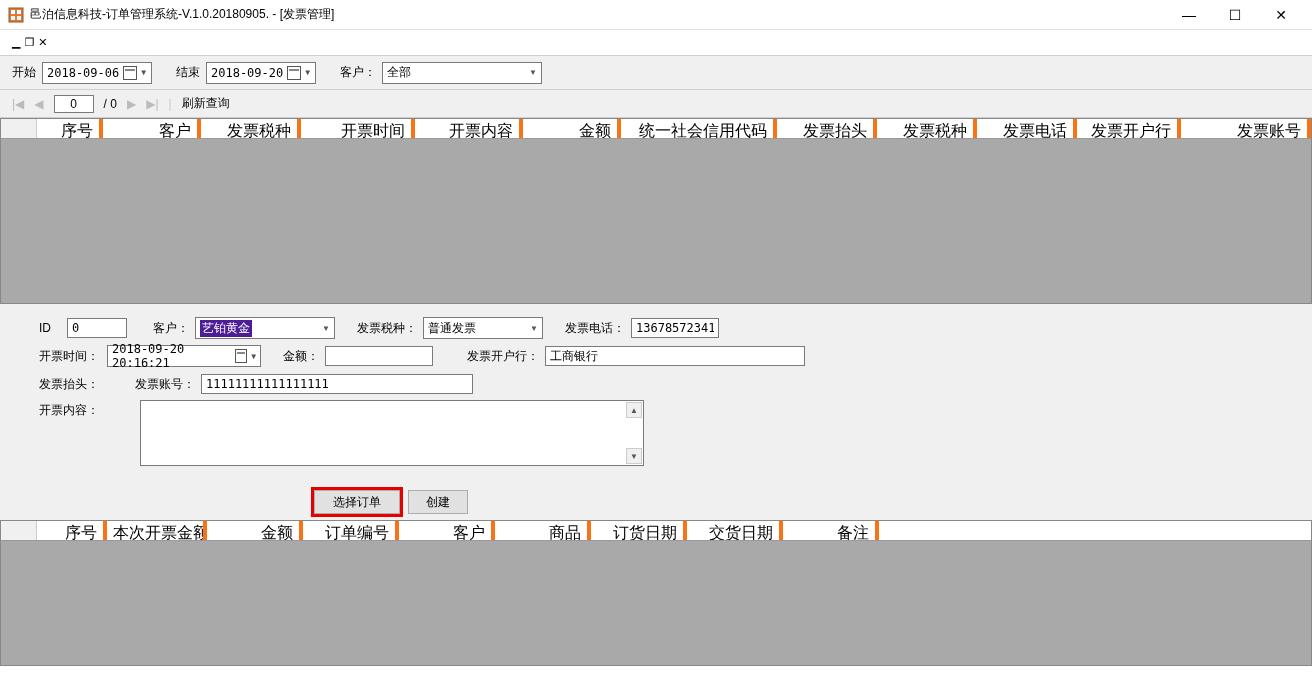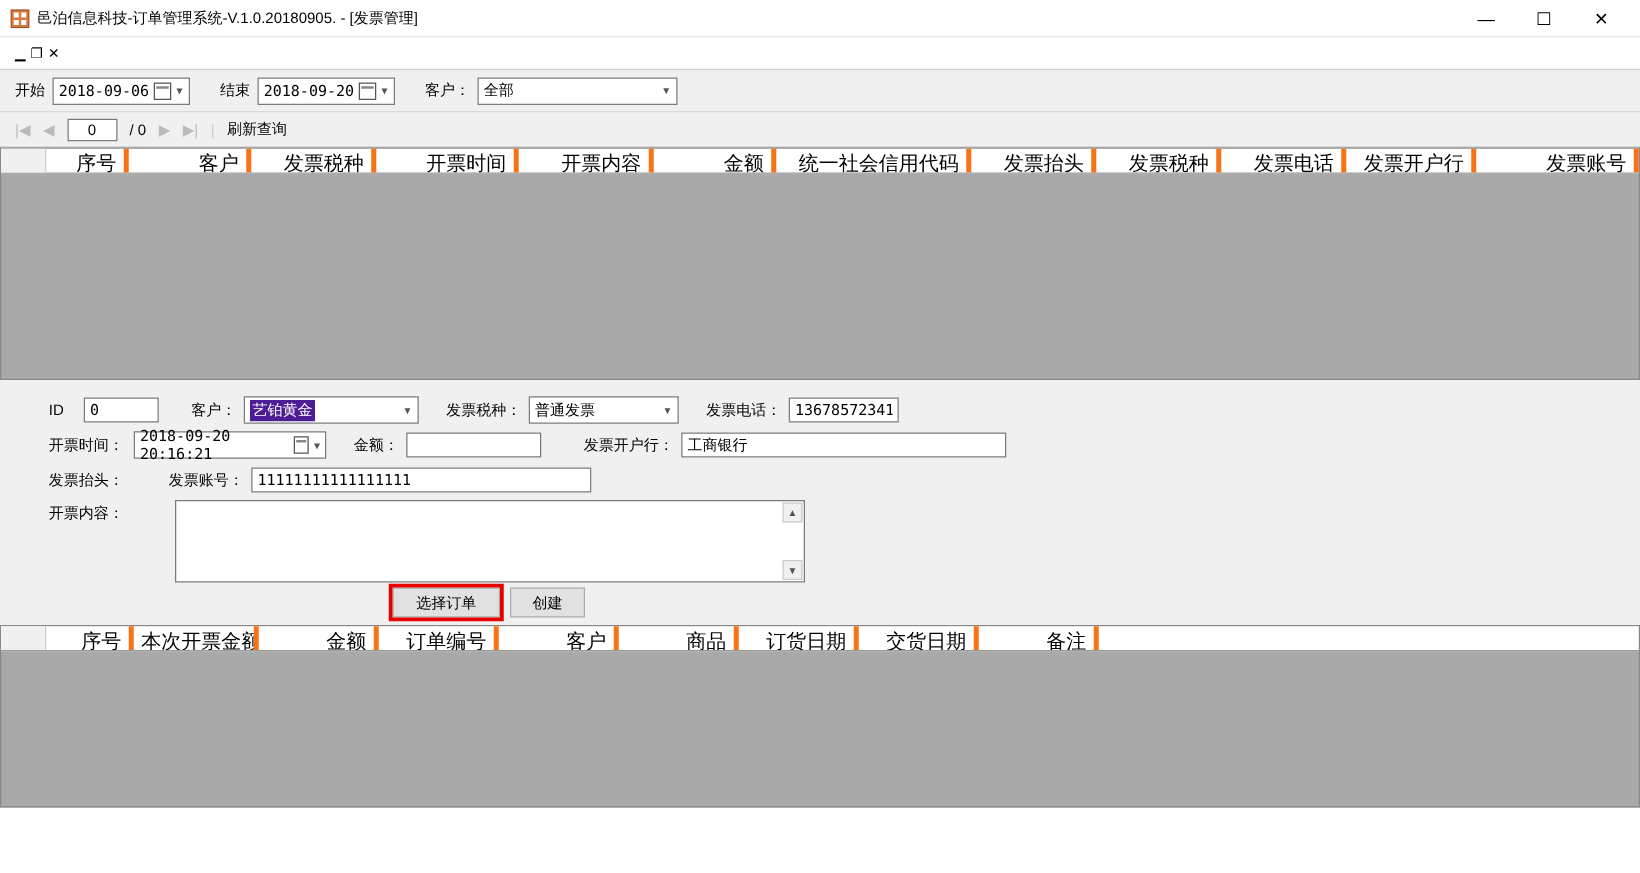--- a/index.html
+++ b/index.html
@@ -32,21 +32,21 @@
   .gridhead .rowhdr { width: 36px; border-right: 1px solid #ccc; background: #f0f0f0; }
   .gridhead .col { border-right: 4px solid #f97316; padding: 2px 6px; font-size: 16px; text-align: right; white-space: nowrap; overflow: hidden; }
   .formarea { padding: 10px 14px 6px; background: #f0f0f0; }
   .formrow { display: flex; align-items: center; height: 28px; gap: 6px; margin-left: 25px; }
   .formrow label { font-size: 12px; white-space: nowrap; }
   .txt { background: #fff; border: 1px solid #7a7a7a; height: 20px; padding: 0 4px; font-size: 12px; font-family: "SimSun", monospace; }
   .selhl { background: #4c1d95; color: #fff; padding: 0 2px; }
   .textarea { background: #fff; border: 1px solid #7a7a7a; height: 66px; width: 504px; position: relative; }
   .textarea .sbup, .textarea .sbdown { position: absolute; right: 1px; width: 16px; height: 16px; background: #f0f0f0; border: 1px solid #ccc; font-size: 8px; display: flex; align-items: center; justify-content: center; color: #555; }
   .textarea .sbup { top: 1px; } .textarea .sbdown { bottom: 1px; }
-  .btnrow { display: flex; gap: 8px; margin-left: 300px; margin-top: 4px; }
+  .btnrow { display: flex; gap: 8px; margin-left: 300px; margin-top: 24px; }
   .btn { height: 24px; padding: 0 14px; background: #e1e1e1; border: 1px solid #adadad; font-size: 12px; display: inline-flex; align-items: center; justify-content: center; }
   .btn.hl { outline: 3px solid #e60000; outline-offset: 0; }
   .grid2 { height: 146px; background: #a9a9a9; border: 1px solid #888; }
 </style>
 </head>
 <body>
 
 <div class="titlebar">
   <span class="appicon">
     <svg viewBox="0 0 16 16">

